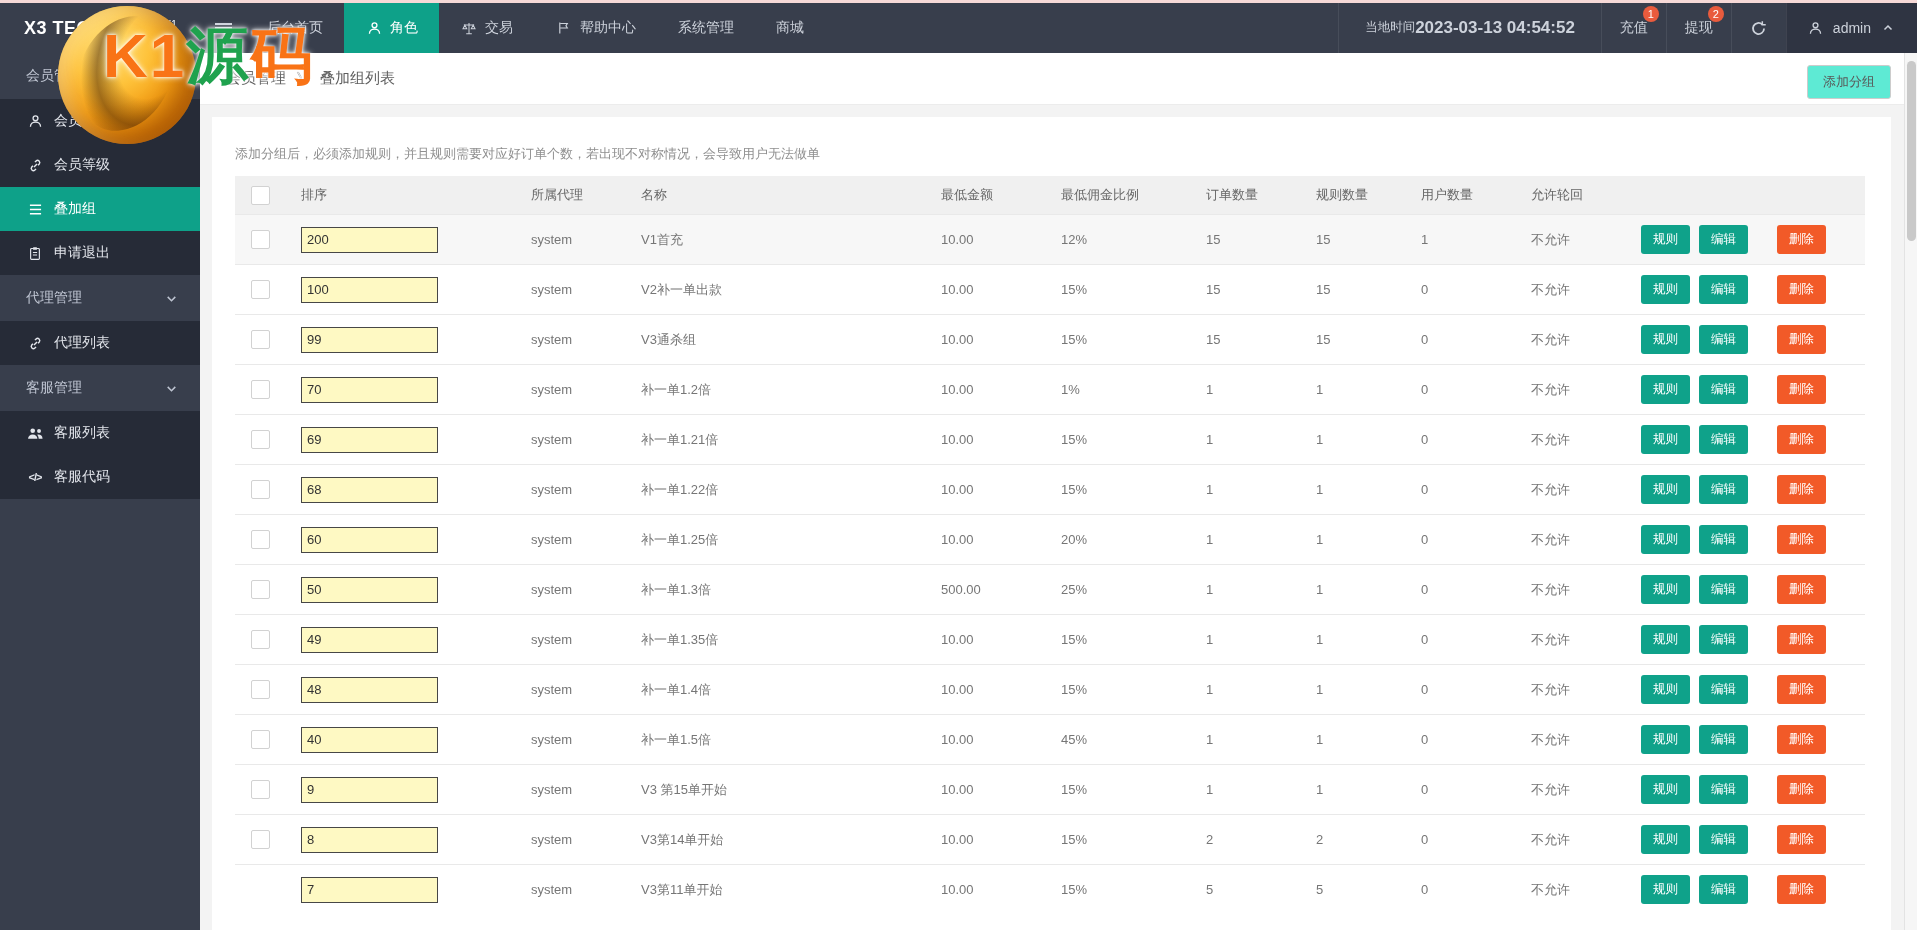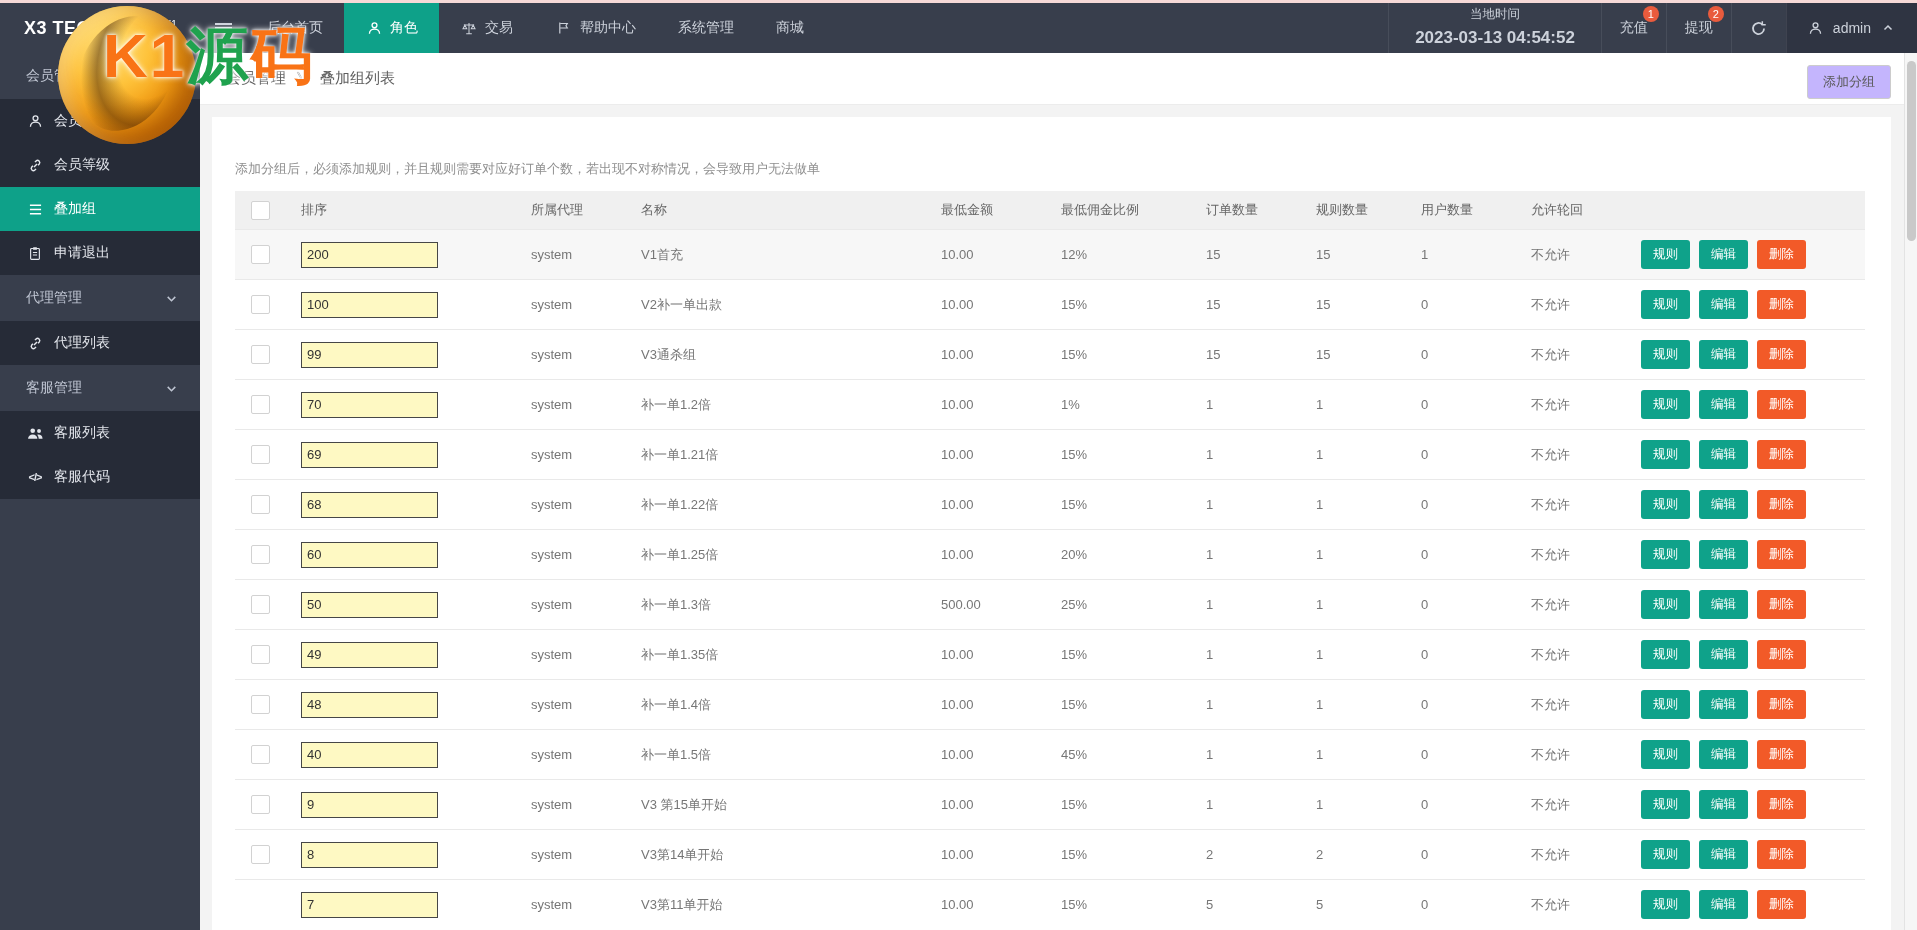--- a/index.html
+++ b/index.html
@@ -20,60 +20,60 @@
   .brand sup{font-size:10px;margin-left:3px;font-weight:normal;position:relative;top:-4px;}
   .nav-toggle{width:46px;display:flex;align-items:center;justify-content:center;cursor:pointer;}
   .bars i{display:block;width:17px;height:2px;background:#cdd2db;margin:2px 0;}
   #nav-items{display:flex;align-items:stretch;}
   .nav-item{padding:0 21px;display:flex;align-items:center;gap:7px;font-size:14px;cursor:pointer;white-space:nowrap;justify-content:center;}
   .nav-item.active{background:var(--teal);color:#fff;}
   .nav-item svg{display:block;}
   #nav-right{margin-left:auto;display:flex;align-items:stretch;}
   .nav-sec{border-left:1px solid rgba(255,255,255,.08);display:flex;align-items:center;justify-content:center;
     padding:0 18px;position:relative;font-size:14px;cursor:pointer;}
-  .time-sec{flex-direction:column;line-height:1.55;padding:0 26px;font-size:12.5px;cursor:default;}
+  .time-sec{line-height:1.55;padding:0 26px;font-size:12.5px;cursor:default;}
   .time-sec .t2{font-size:17px;font-weight:bold;}
   .badge{position:absolute;top:3px;right:7px;background:var(--badge);color:#fff;font-size:11px;
     min-width:16px;height:16px;line-height:16px;border-radius:9px;text-align:center;padding:0 2px;box-sizing:border-box;}
   .admin-sec{background:var(--adminbg);padding:0 20px;gap:8px;}
   
   #sidebar{position:absolute;top:53px;left:0;width:200px;height:877px;background:var(--sidebar);z-index:10;}
   .sgroup-header{height:46px;display:flex;align-items:center;justify-content:space-between;
     padding:0 20px 0 26px;color:#bfc5d2;font-size:14px;cursor:pointer;}
   .sblock{background:var(--sblock);}
   .sitem{height:44px;display:flex;align-items:center;padding-left:26px;gap:10px;color:#e3e6ec;font-size:14px;cursor:pointer;}
   .sitem.active{background:var(--teal);color:#fff;}
   .icn{width:18px;display:inline-flex;justify-content:center;align-items:center;}
   .code-glyph{font-size:11px;font-weight:bold;letter-spacing:-1px;}
   
   #crumbbar{position:absolute;left:200px;top:53px;width:1717px;height:52px;background:#fff;z-index:5;
     box-sizing:border-box;display:flex;align-items:center;padding-left:26px;border-bottom:1px solid #ececec;}
   .crumb{font-size:15px;color:#5f5f5f;}
   .crumb-sep{margin:0 10px;color:#8a8a8a;font-size:14px;}
-  #add-group-btn{position:absolute;right:26px;top:12px;background:#c4b5fd;border:1px solid #ccc;border-radius:3px;
+  #add-group-btn{position:absolute;right:26px;top:12px;background:#5eead4;border:1px solid #ccc;border-radius:3px;
     color:#595959;font-size:13px;padding:7px 15px;cursor:pointer;font-family:inherit;}
   
   #content{position:absolute;left:200px;top:105px;width:1704px;height:825px;overflow:hidden;}
   #card{position:absolute;left:12px;top:12px;width:1679px;height:1100px;background:#fff;
     box-sizing:border-box;padding:28px 23px 0 23px;}
-  .notice{font-size:13px;color:#8f8f8f;margin:15px 0 13px 0;}
+  .notice{font-size:13px;color:#8f8f8f;margin:0 0 13px 0;}
   table{border-collapse:collapse;table-layout:fixed;width:1630px;}
   thead th{background:#f0f0f0;height:38px;font-weight:normal;font-size:13px;color:#666;
     text-align:left;padding:0 0 0 16px;overflow:hidden;}
   tbody td{height:49px;font-size:13px;color:#767676;padding:0 0 0 16px;border-top:1px solid #e9e9e9;overflow:hidden;}
   tbody tr.hl{background:#f7f7f7;}
   th.cb,td.cb{padding:0;text-align:center;}
   .checkbox{display:inline-block;width:17px;height:17px;background:#fff;border:1px solid #d2d2d2;
     border-radius:2px;vertical-align:middle;cursor:pointer;}
   input.sort{width:130px;height:24px;border:1px solid #474747;border-radius:0;font-size:13px;color:#333;
     padding:0 0 0 5px;font-family:inherit;background:#fef9c3;}
   .btn{display:inline-block;border:none;color:#fff;font-size:12.5px;padding:6px 12px;border-radius:3px;
     margin-right:9px;cursor:pointer;font-family:inherit;}
   .btn.teal{background:var(--teal-btn);}
-  .btn.orange{background:var(--orange);}
+  .btn.orange{background:var(--orange);margin-left:20px;}
   
   #watermark{position:absolute;left:0;top:0;z-index:100;pointer-events:none;width:500px;height:160px;}
   .wm-sphere{position:absolute;left:58px;top:6px;width:138px;height:138px;border-radius:50%;
     background:radial-gradient(circle at 38% 30%,#ffe27a 0%,#fec23a 30%,#f29b12 55%,#d97a06 78%,#b96203 100%);
     box-shadow:inset -14px -10px 24px rgba(120,50,0,.45),inset 10px 8px 18px rgba(255,240,180,.5);}
   .wm-sphere:after{content:"";position:absolute;left:16%;top:6%;width:66%;height:86%;border-radius:50%;
     background:radial-gradient(ellipse at 70% 22%,rgba(60,30,0,0) 38%,rgba(70,35,5,.5) 60%,rgba(60,30,0,0) 76%);
     transform:rotate(25deg);}
   .wm-text{position:absolute;left:103px;top:14px;font-size:62px;font-weight:bold;letter-spacing:2px;
     white-space:nowrap;text-shadow:0 0 3px #fff,0 0 6px #fff;}

